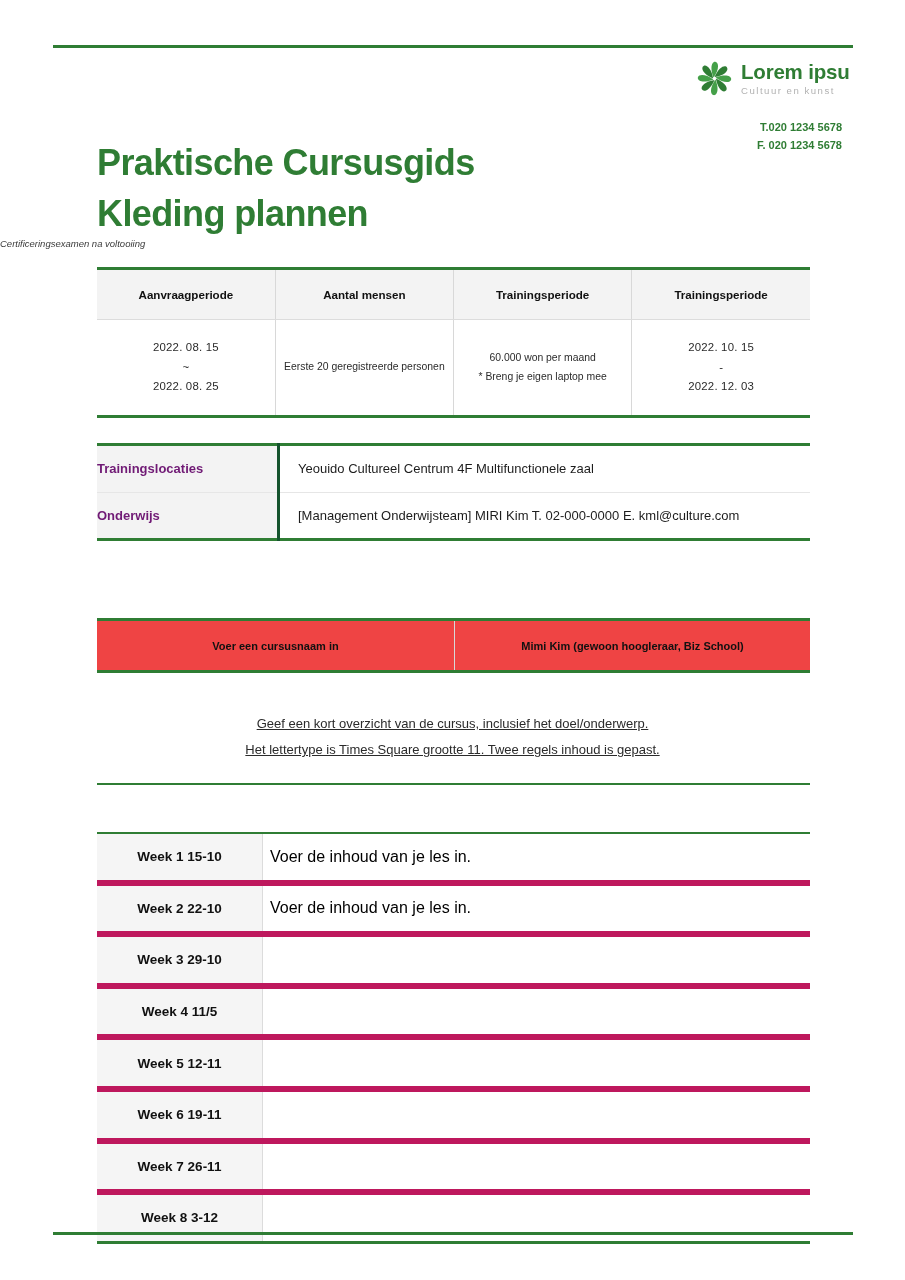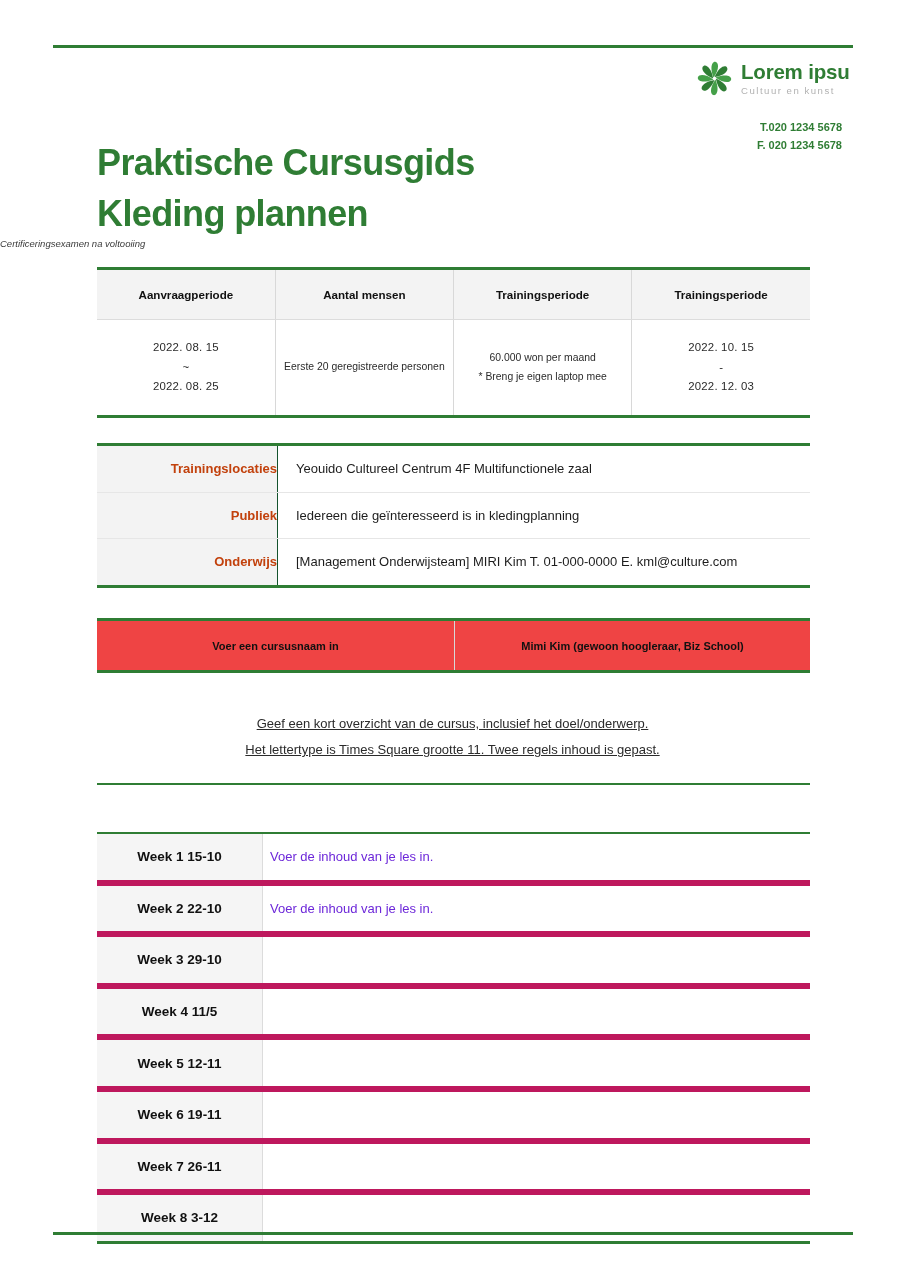--- a/index.html
+++ b/index.html
@@ -139,25 +139,25 @@
   
   #table-details { top: 443px; }
   #table-details td {
     height: 45.5px;
     border-bottom: 1px solid #e6e6e6;
   }
   #table-details tr:last-child td { border-bottom: none; }
   #table-details .lbl {
     width: 180px;
     background: #f3f3f3;
-    border-right: 1px solid #14532d;
-    text-align: right;
+    border-right: 3px solid #14532d;
+    text-align: left;
     font-size: 13px;
     font-weight: bold;
-    color: #c2410c;
+    color: #701a75;
   }
   #table-details .val {
     padding-left: 18px;
     font-size: 13px;
     color: #1d1d1d;
   }
 
   
   #table-course { top: 618px; }
   #table-course td {
@@ -213,22 +213,22 @@
     width: 165px;
     background: #f5f5f5;
     border-right: 1px solid #dcdcdc;
     text-align: center;
     font-size: 13.5px;
     font-weight: bold;
     color: #111;
   }
   #table-schedule .content {
     padding-left: 7px;
-    font-size: 13px;
-    color: #6d28d9;
+    font-size: 16px;
+    color: #000000;
   }
 </style>
 </head>
 <body>
 
 <div class="page">
 
   <div class="rule-top"></div>
 
   <div class="logo-block">
@@ -310,26 +310,22 @@
     </tbody>
   </table>
 
   <table class="tbl" id="table-details">
     <tbody>
       <tr>
         <td class="lbl">Trainingslocaties</td>
         <td class="val">Yeouido Cultureel Centrum 4F Multifunctionele zaal</td>
       </tr>
       <tr>
-        <td class="lbl">Publiek</td>
-        <td class="val">Iedereen die geïnteresseerd is in kledingplanning</td>
-      </tr>
-      <tr>
         <td class="lbl">Onderwijs</td>
-        <td class="val">[Management Onderwijsteam] MIRI Kim T. 01-000-0000 E. kml@culture.com</td>
+        <td class="val">[Management Onderwijsteam] MIRI Kim T. 02-000-0000 E. kml@culture.com</td>
       </tr>
     </tbody>
   </table>
 
   <table class="tbl" id="table-course">
     <tbody>
       <tr>
         <td class="left-cell">Voer een cursusnaam in</td>
         <td>Mimi Kim (gewoon hoogleraar, Biz School)</td>
       </tr>

